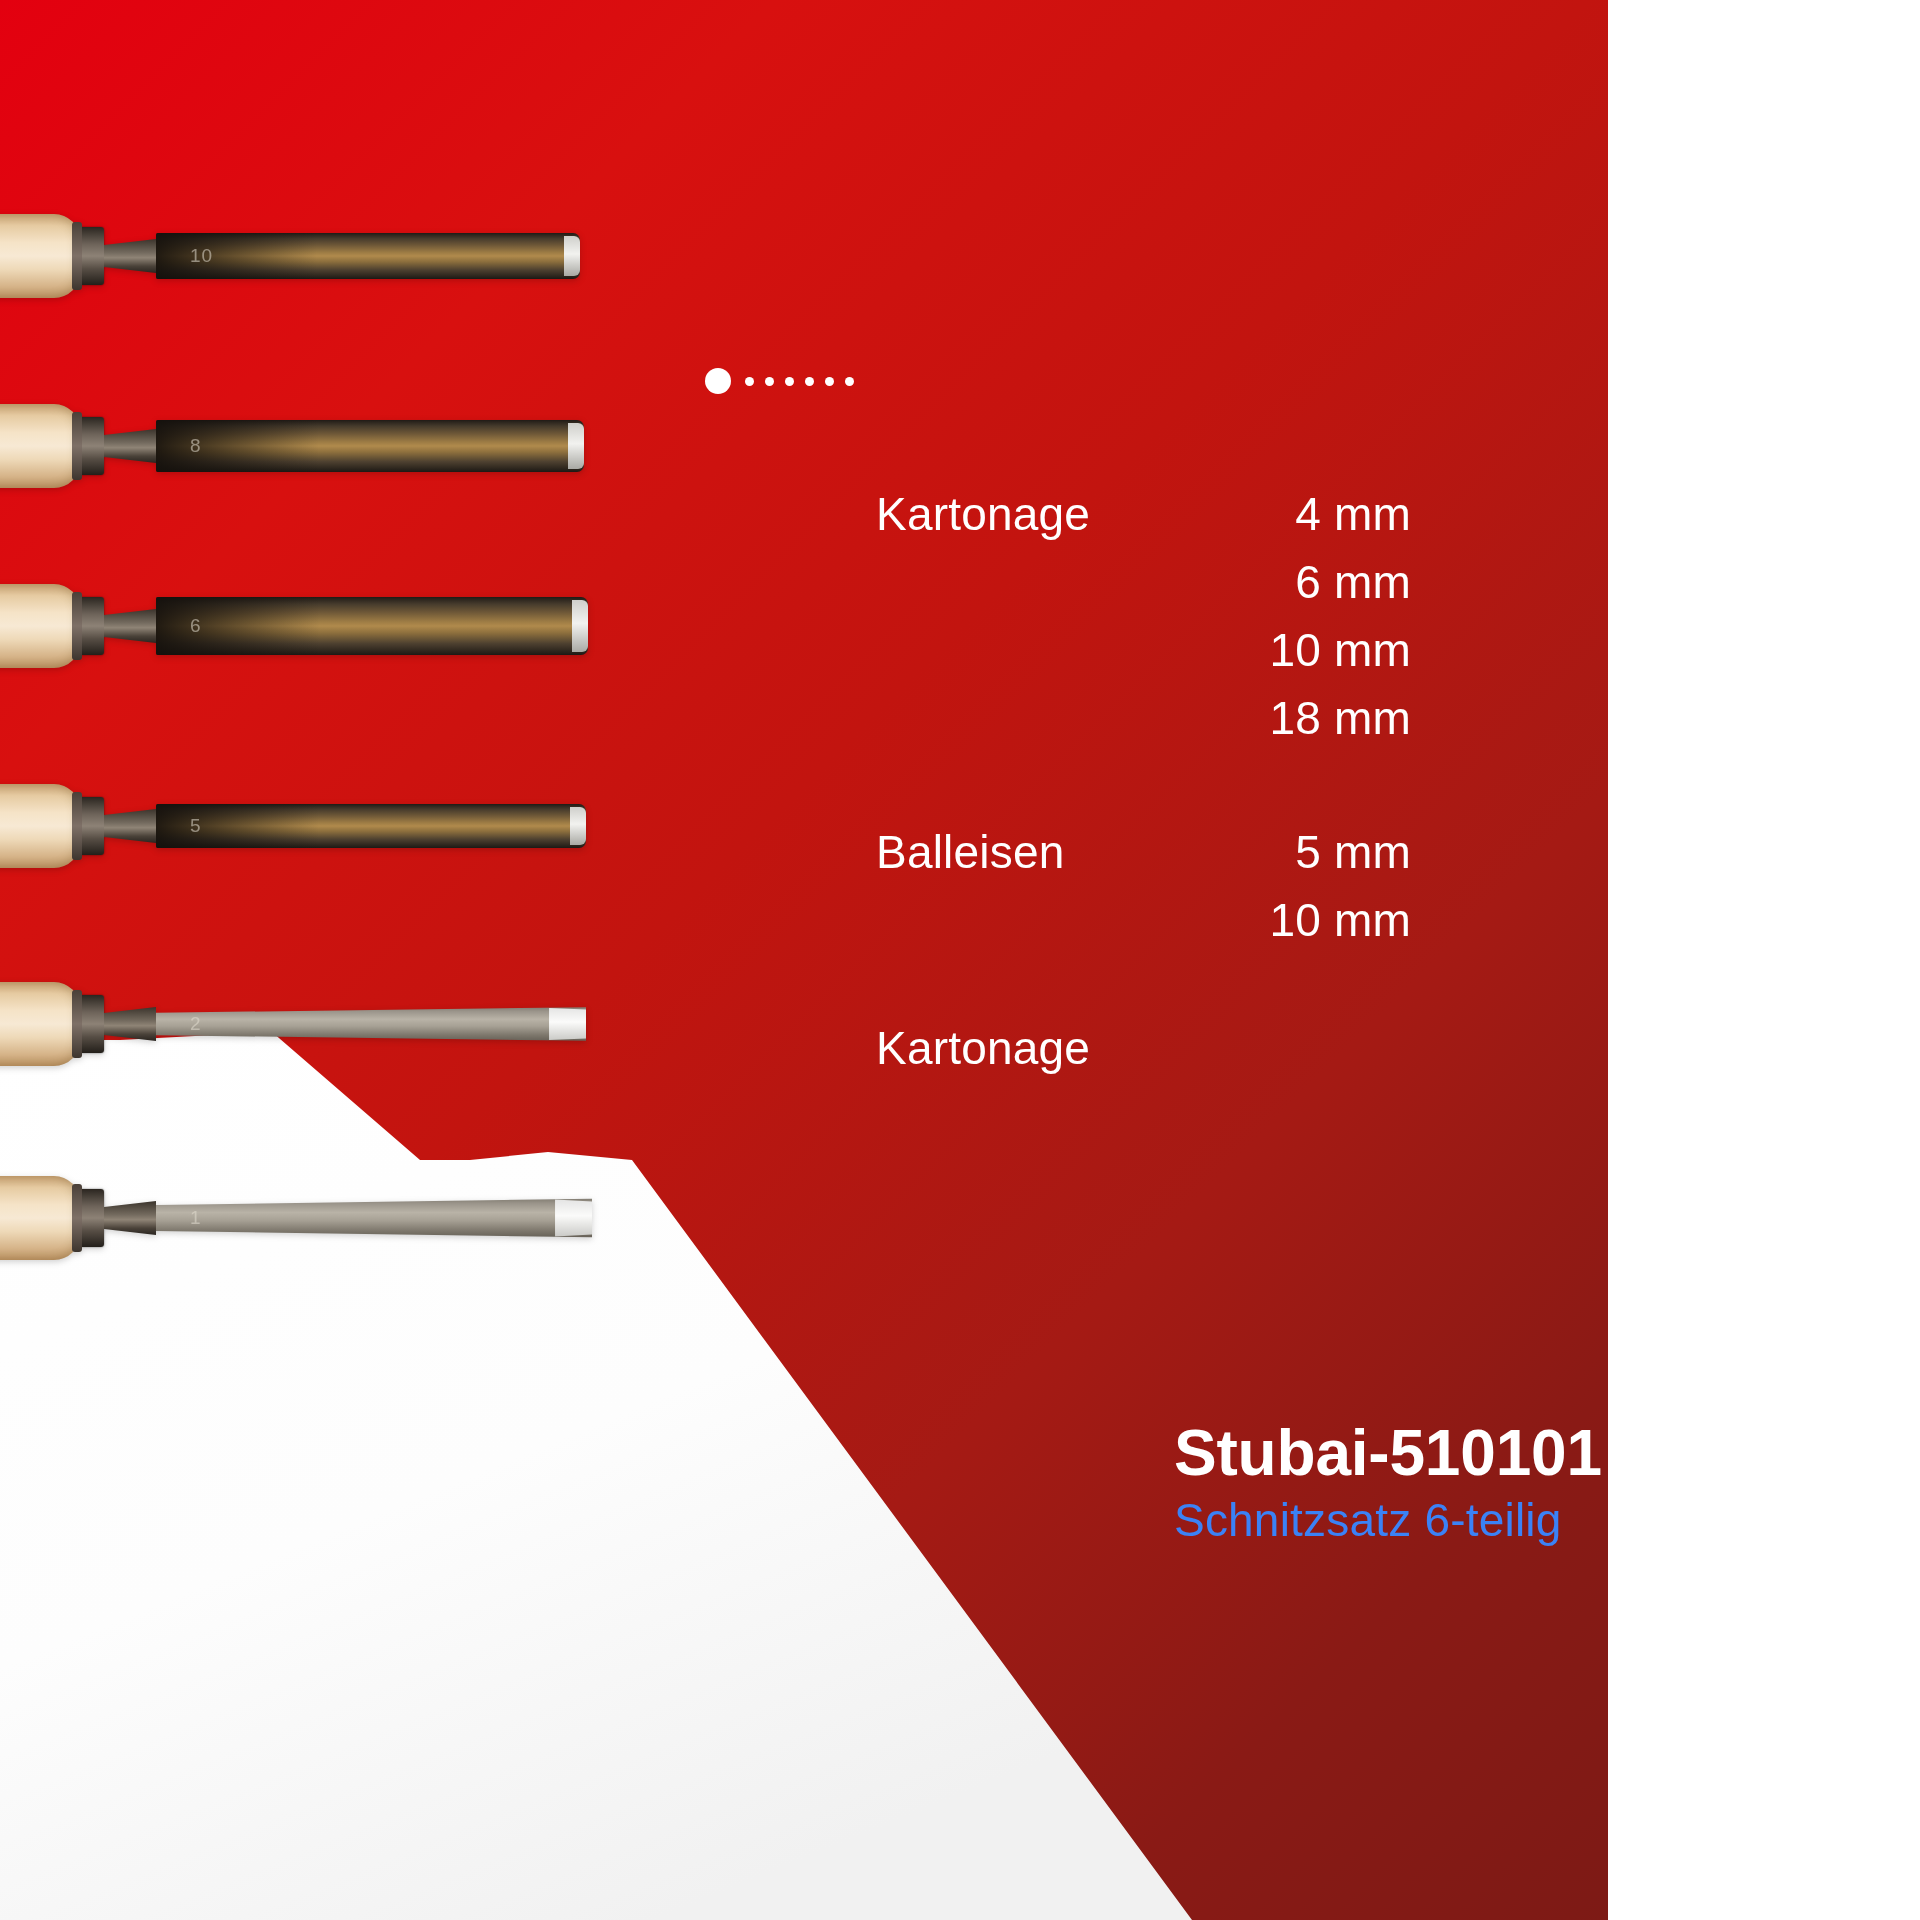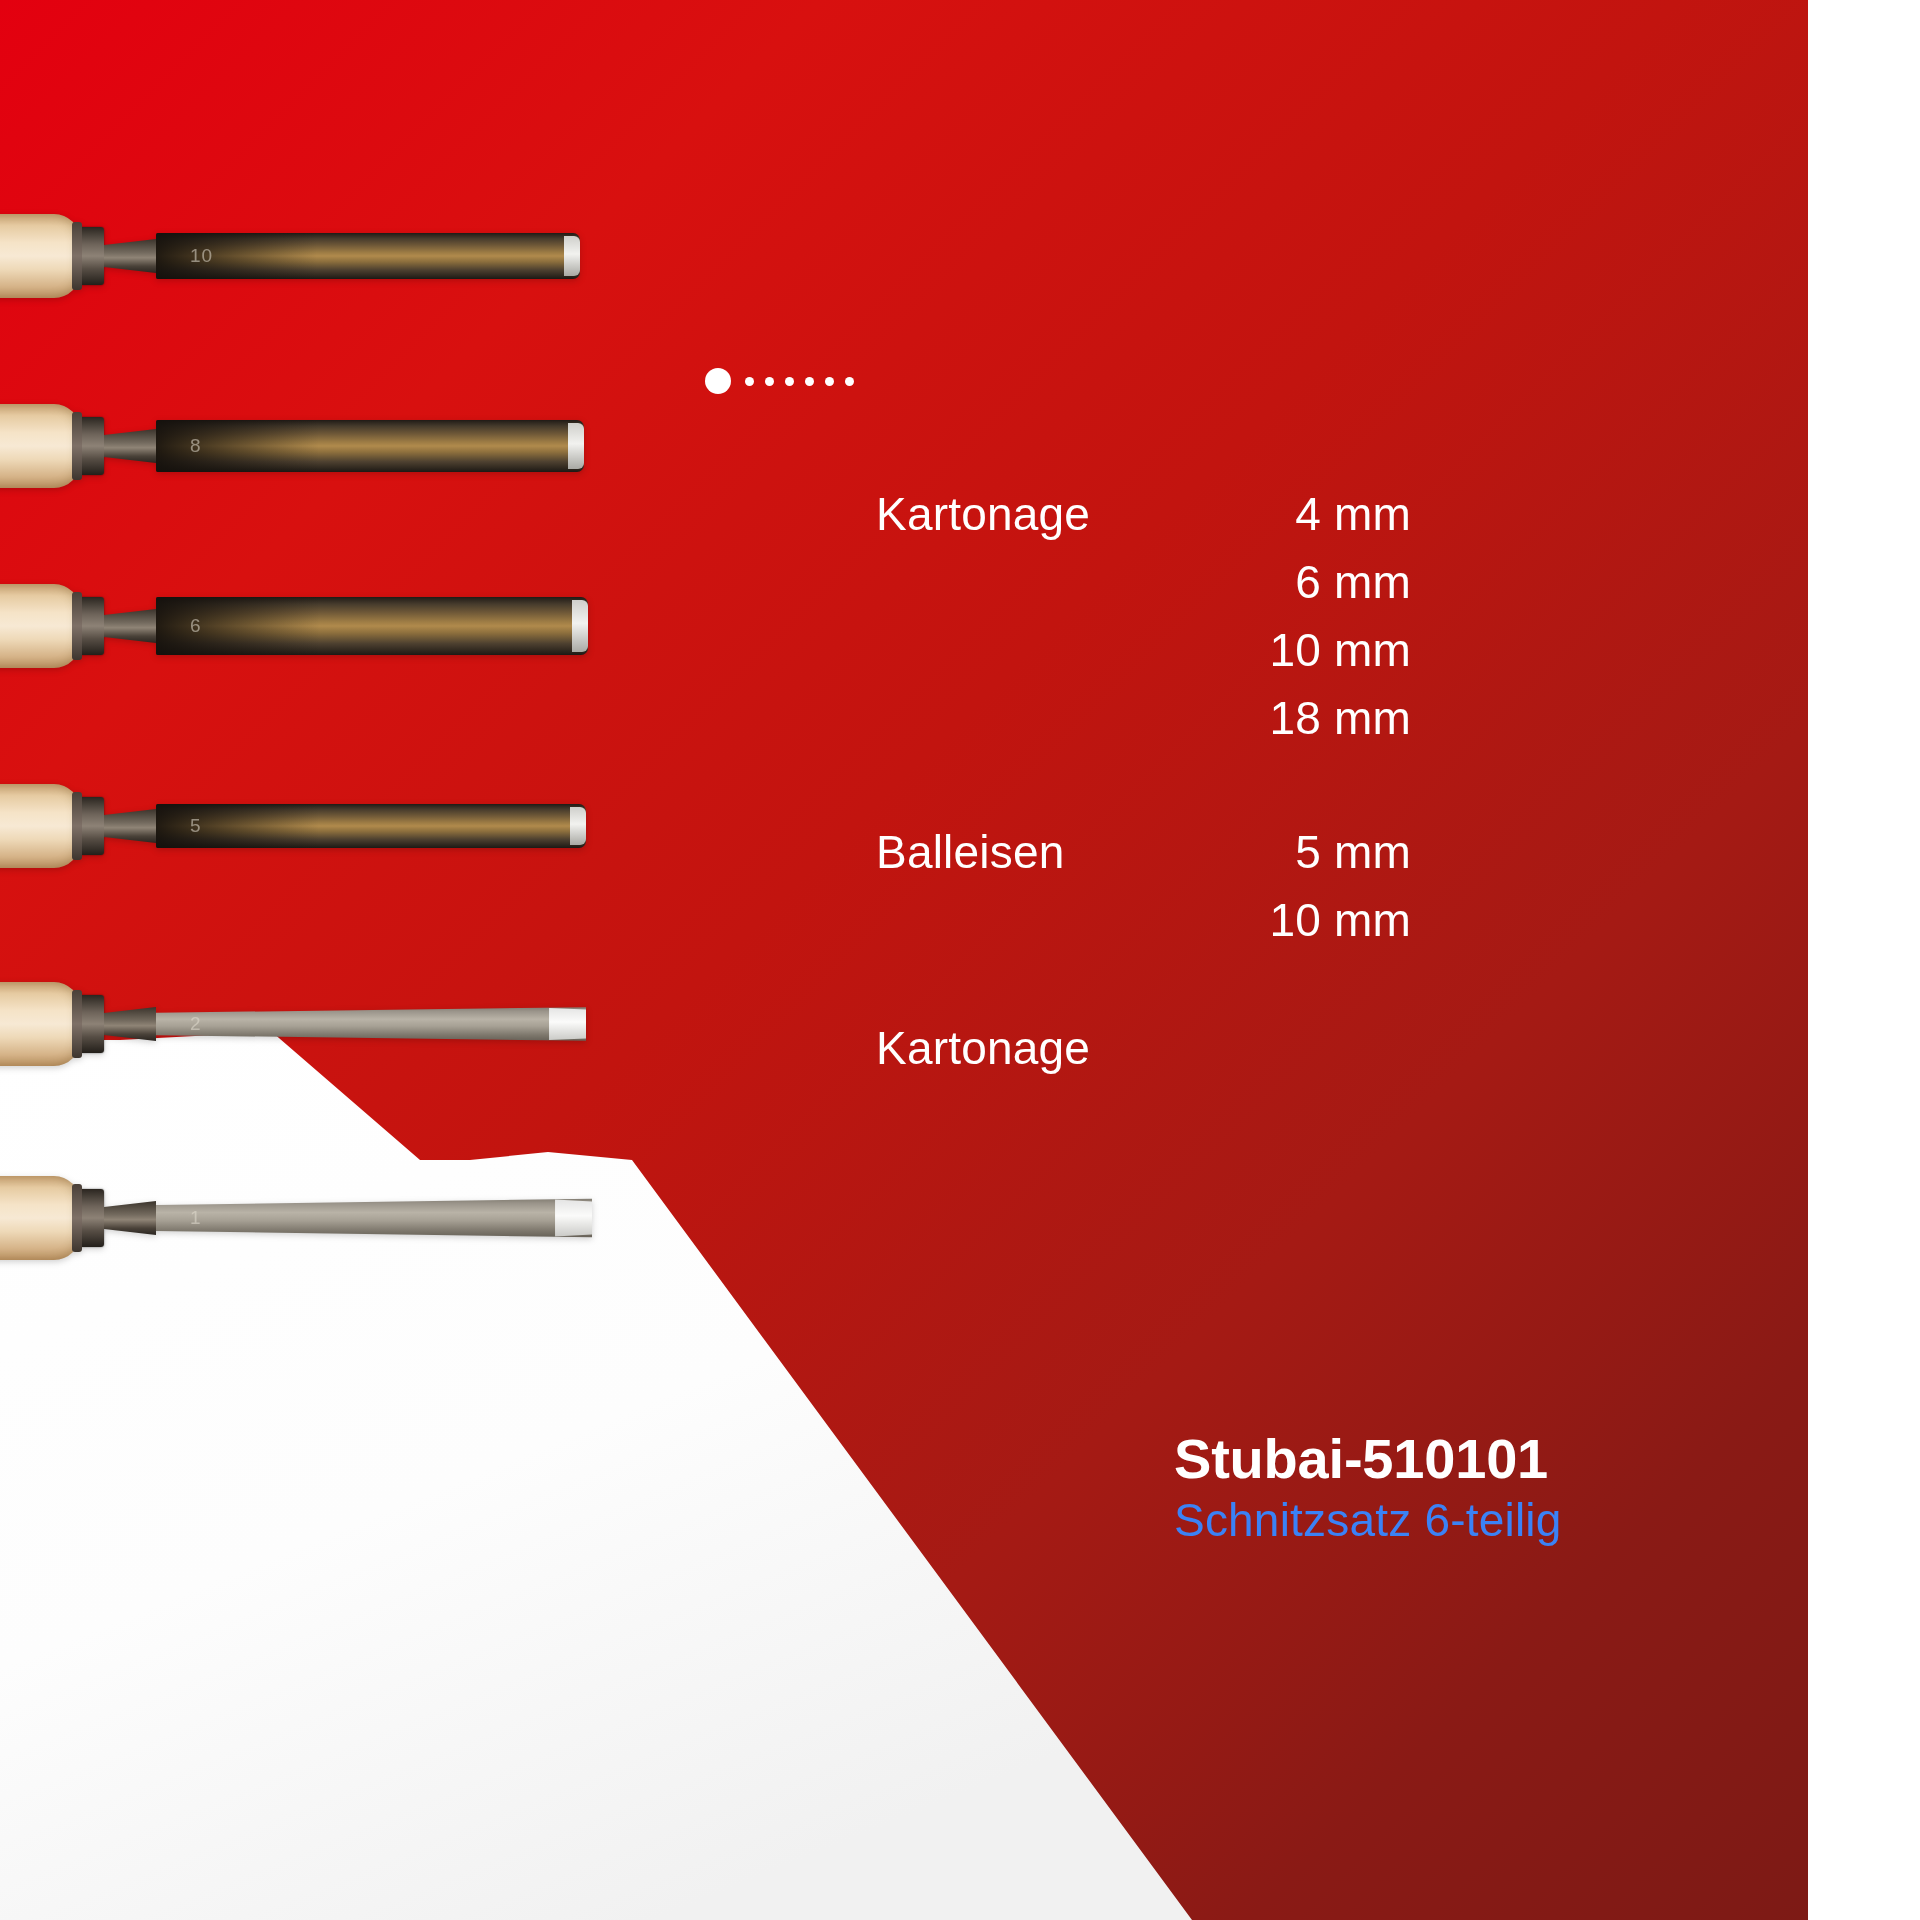--- a/index.html
+++ b/index.html
@@ -3,21 +3,21 @@
 <meta charset="utf-8">
 <title>Stubai Schnitzsatz</title>
 <style>
   html,body{margin:0;padding:0;}
   body{
     width:1920px;height:1920px;overflow:hidden;
     font-family:"Liberation Sans",sans-serif;
     background:#ffffff;
   }
   #stage{
-    position:relative;width:1808px;height:1920px;overflow:hidden;
+    position:relative;width:1608px;height:1920px;overflow:hidden;
     background:#ffffff;
   }
 
   
   .bg-red{
     position:absolute;inset:0;
     background:linear-gradient(135deg,#e3000f 0%,#d8100f 22%,#c2140f 45%,#a51a14 68%,#8a1a15 85%,#7d1a15 100%);
   }
 
   
@@ -151,21 +151,21 @@
     color:#ffffff;font-size:46px;font-weight:400;line-height:68px;
     letter-spacing:.2px;width:210px;text-align:right;
   }
   .gap-1{height:66px;}
   .gap-2{height:60px;}
 
   .product{
     position:absolute;right:126px;bottom:372px;text-align:left;width:620px;
   }
   .product-code{
-    color:#ffffff;font-size:56px;font-weight:bold;line-height:1.18;letter-spacing:-.2px;
+    color:#ffffff;font-size:64px;font-weight:bold;line-height:1.18;letter-spacing:-.2px;
   }
   .product-desc{
     color:#3b82f6;font-size:46px;font-weight:400;line-height:1.22;letter-spacing:.2px;
   }
 </style>
 </head>
 <body>
 
 <div id="stage">
 

